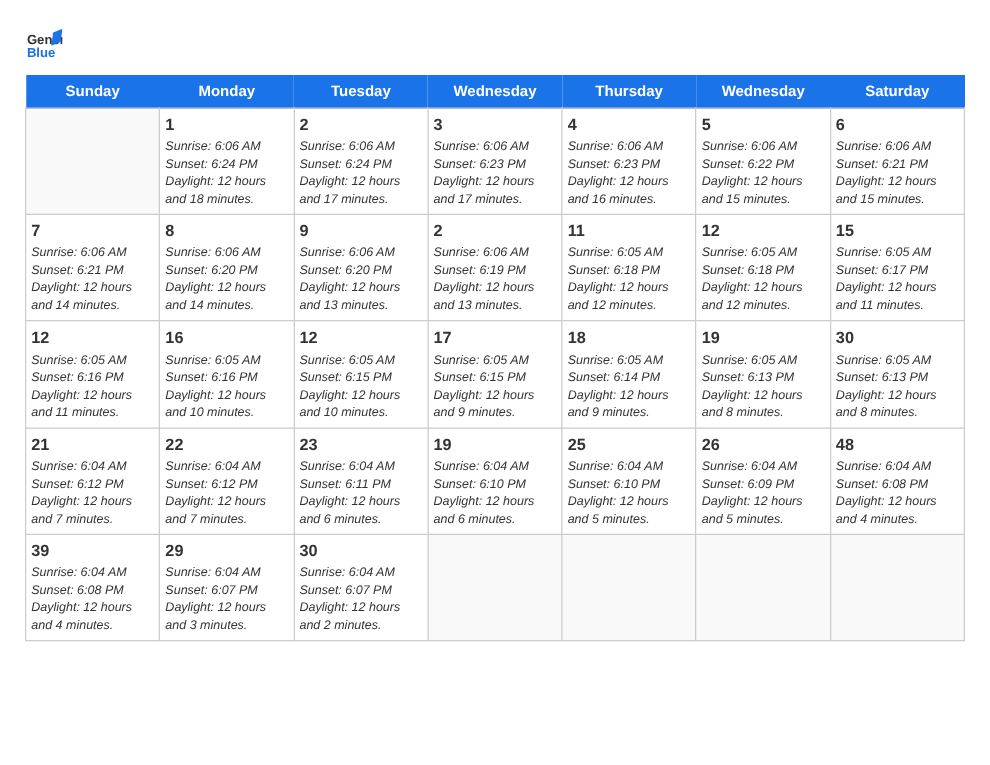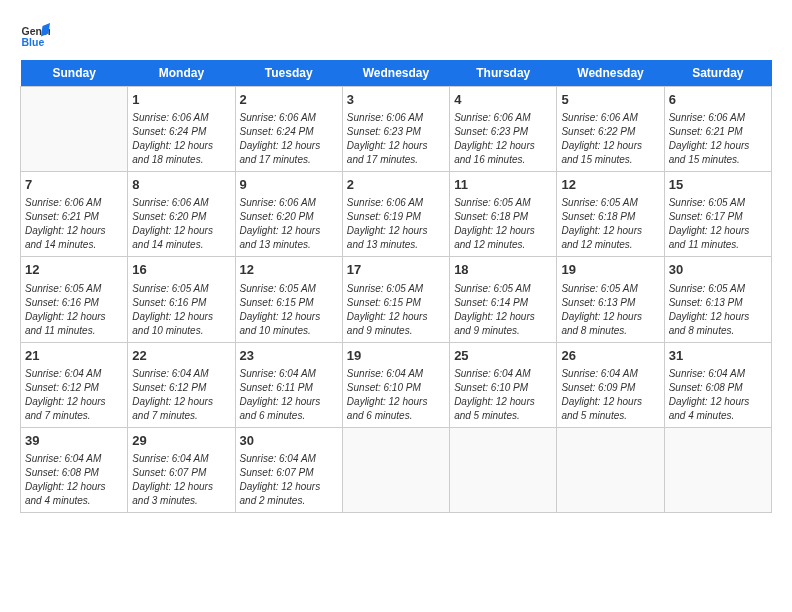--- a/index.html
+++ b/index.html
@@ -289,21 +289,21 @@
 and 5 minutes.</div>
         </td>
         <td>
           <div class="day-num">26</div>
           <div class="day-info" style="white-space: pre-line;">Sunrise: 6:04 AM
 Sunset: 6:09 PM
 Daylight: 12 hours
 and 5 minutes.</div>
         </td>
         <td>
-          <div class="day-num">31</div>
+          <div class="day-num">48</div>
           <div class="day-info" style="white-space: pre-line;">Sunrise: 6:04 AM
 Sunset: 6:08 PM
 Daylight: 12 hours
 and 4 minutes.</div>
         </td>
       </tr>
       <tr>
         <td>
           <div class="day-num">39</div>
           <div class="day-info" style="white-space: pre-line;">Sunrise: 6:04 AM

